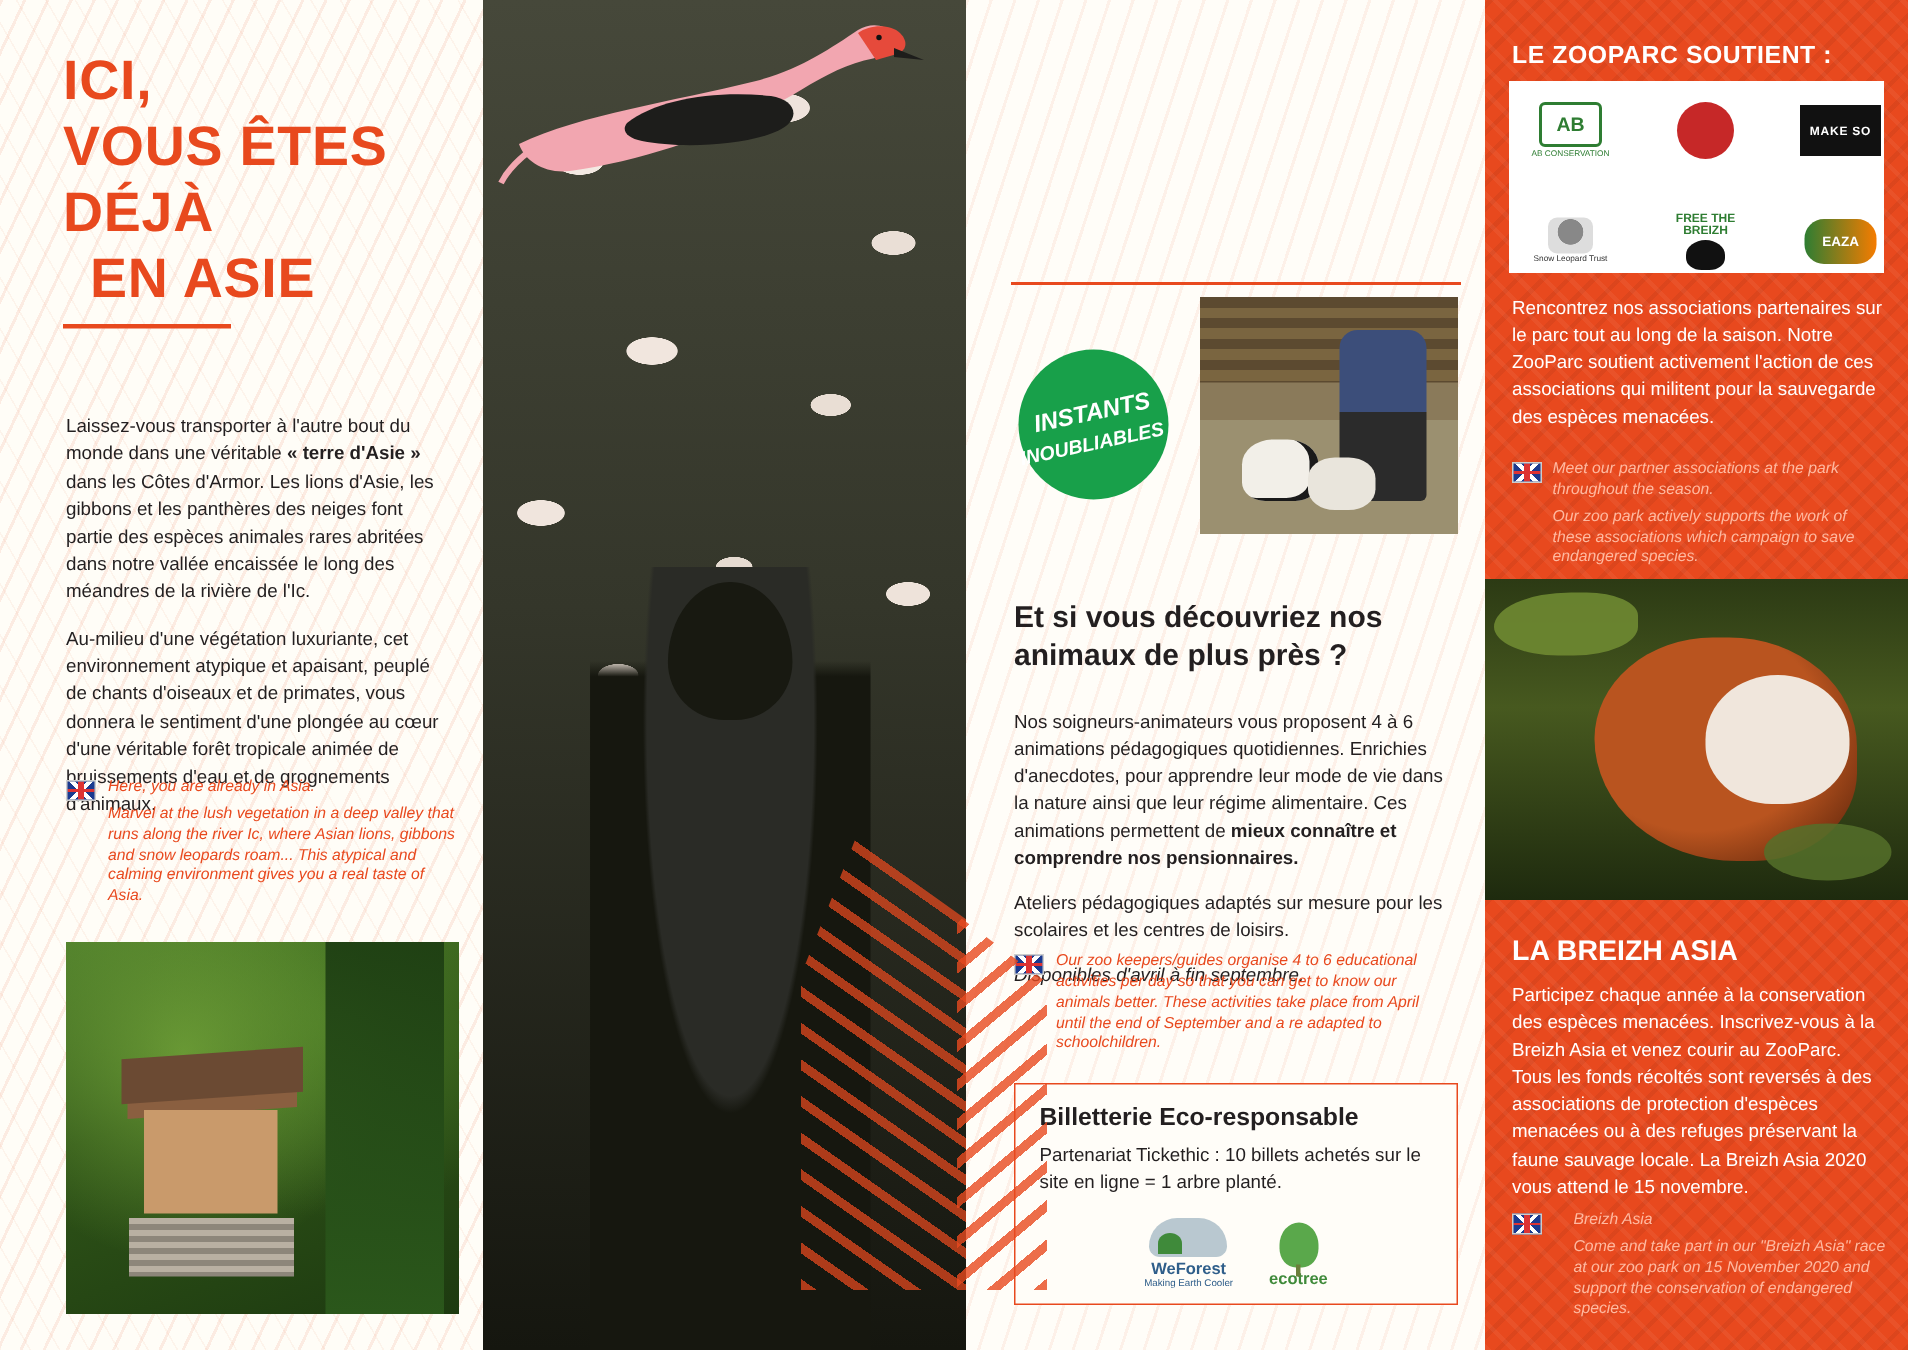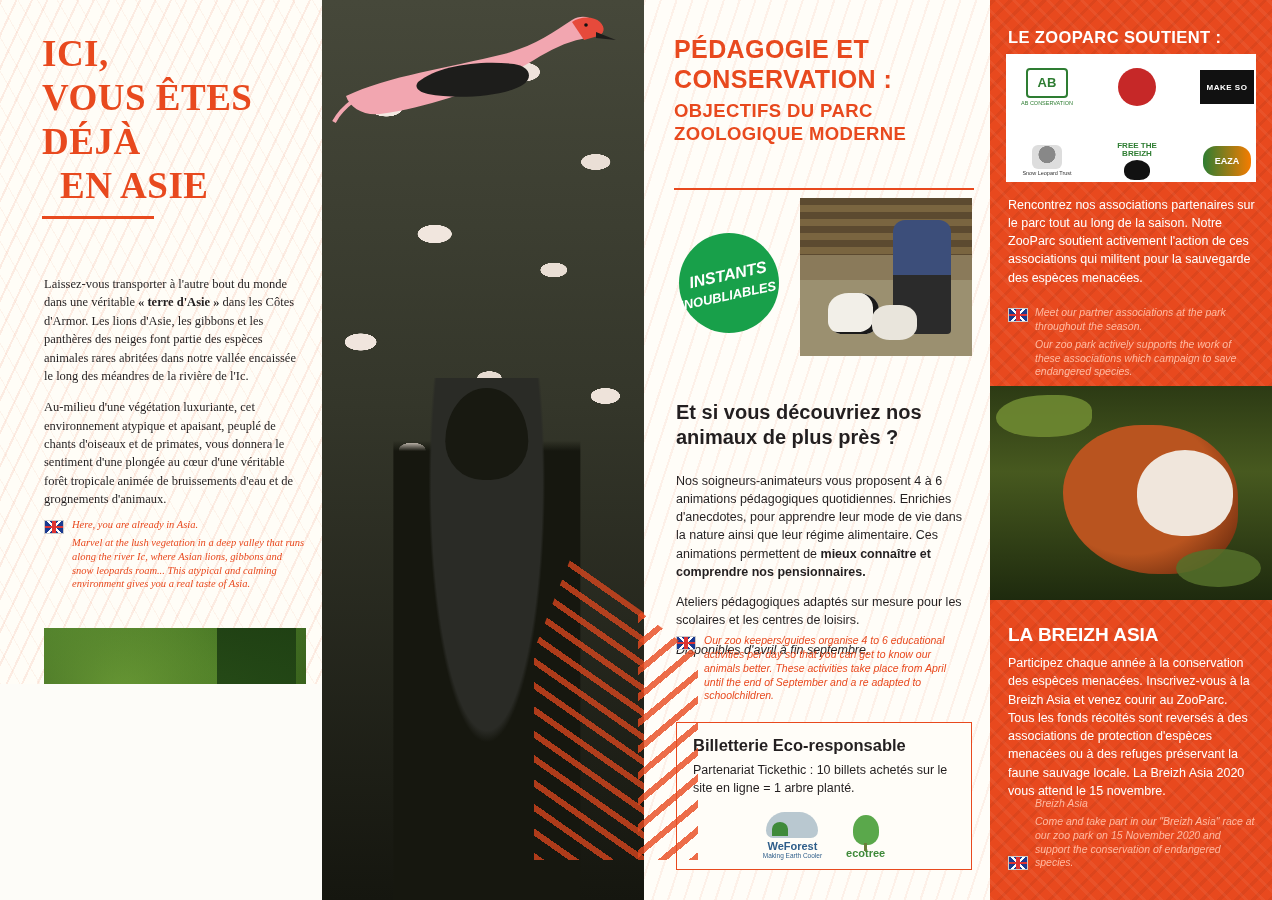--- a/index.html
+++ b/index.html
@@ -12,24 +12,23 @@
   }
   .page {
     position: relative;
     width: 1272px; height: 900px;
     background: #fdfcf8;
     overflow: hidden;
   }
 
   
   .col1 {
-    position: absolute; left: 0; top: 0; width: 322px; height: 684px;
+    position: absolute; left: 0; top: 0; width: 322px; height: 900px;
     background: #fffdf7;
     overflow: hidden;
-    font-family: Liberation Serif, serif;
   }
   .col1-bg {
     position: absolute; inset: 0;
     background:
       repeating-linear-gradient(115deg, rgba(229,79,31,0.13) 0 2px, transparent 2px 14px),
       repeating-linear-gradient(60deg, rgba(229,79,31,0.07) 0 1px, transparent 1px 17px),
       #fffdf7;
     opacity: .75;
   }
   .title-ici {
@@ -326,22 +325,22 @@
   }
   .c4-h2 {
     position: absolute; left: 18px; top: 24px; width: 250px;
     color: #fff; font-weight: 800; font-size: 19px; text-transform: uppercase;
   }
   .c4-p2 {
     position: absolute; left: 18px; top: 54px; width: 248px;
     color: #fff; font-size: 12.5px; line-height: 1.46;
   }
   .c4-en2 {
-    position: absolute; left: 18px; top: 197px; width: 250px;
-    display: flex; gap: 7px; align-items: flex-end;
+    position: absolute; left: 18px; top: 207px; width: 250px;
+    display: flex; gap: 21px; align-items: flex-start;
   }
 </style>
 </head>
 <body>
 
 <div class="page">
 
   <div class="col1">
     <div class="col1-bg"></div>
 
@@ -387,28 +386,20 @@
       <path d="M268,22 L288,30 L268,28 Z" fill="#1d1d1b"></path>
       <path d="M26,90 C18,96 10,104 6,112" stroke="#f2a6b0" stroke-width="4" fill="none"></path>
     </svg>
     <div class="col2-frond"></div>
   </div>
 
   <div class="col3">
     <div class="col3-bg"></div>
   </div>
 
-  <div class="h-ped" style="left:674px;">
-    <span>PÉDAGOGIE ET</span><br>
-    <span>CONSERVATION :</span>
-    <span class="sub">
-      <span>OBJECTIFS DU PARC</span><br>
-      <span>ZOOLOGIQUE MODERNE</span>
-    </span>
-  </div>
   <div class="h-rule" style="left:674px;"></div>
 
   <svg class="badge-instants" viewBox="0 0 122 110">
     <circle cx="61" cy="55" r="50" fill="#18a04a"></circle>
     <text x="61" y="52" text-anchor="middle" transform="rotate(-12 61 52)" fill="#ffffff" font-family="Liberation Sans, sans-serif" font-size="16" font-weight="700" font-style="italic">INSTANTS</text>
     <text x="61" y="72" text-anchor="middle" transform="rotate(-12 61 72)" fill="#ffffff" font-family="Liberation Sans, sans-serif" font-size="13" font-weight="700" font-style="italic">INOUBLIABLES</text>
   </svg>
 
   <div class="photo-keeper">
     <div class="kp-fence"></div>

